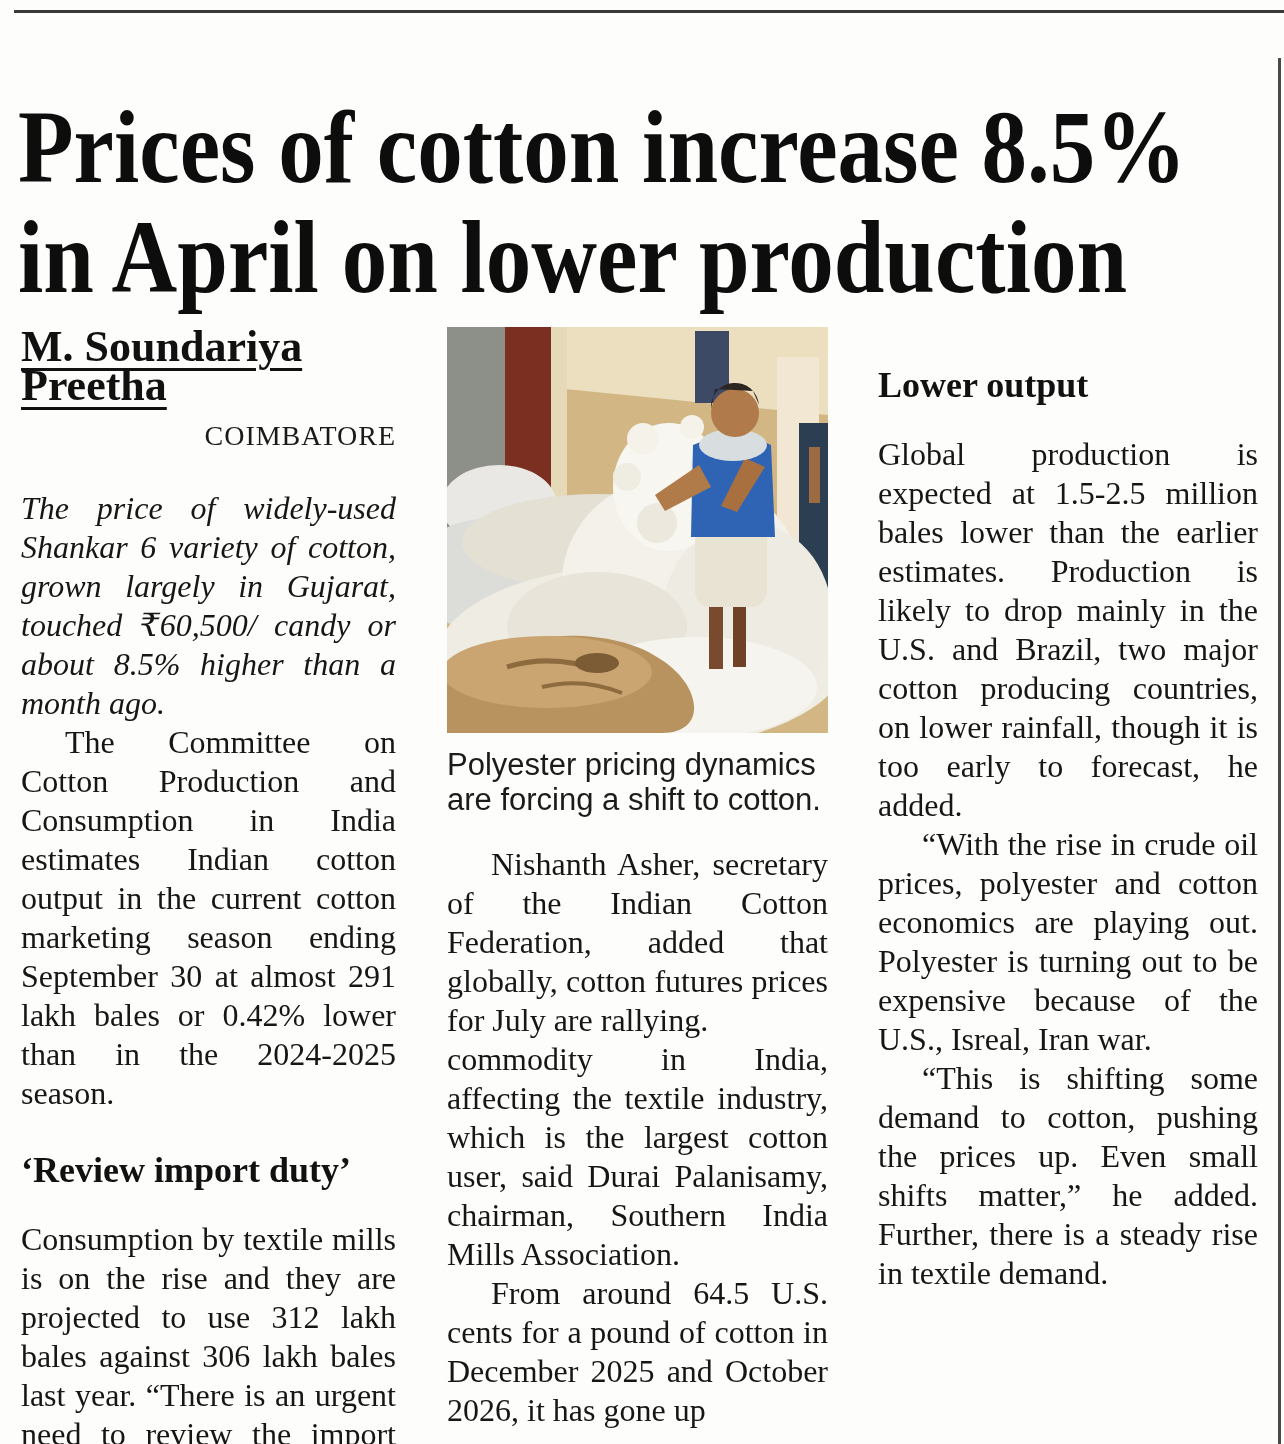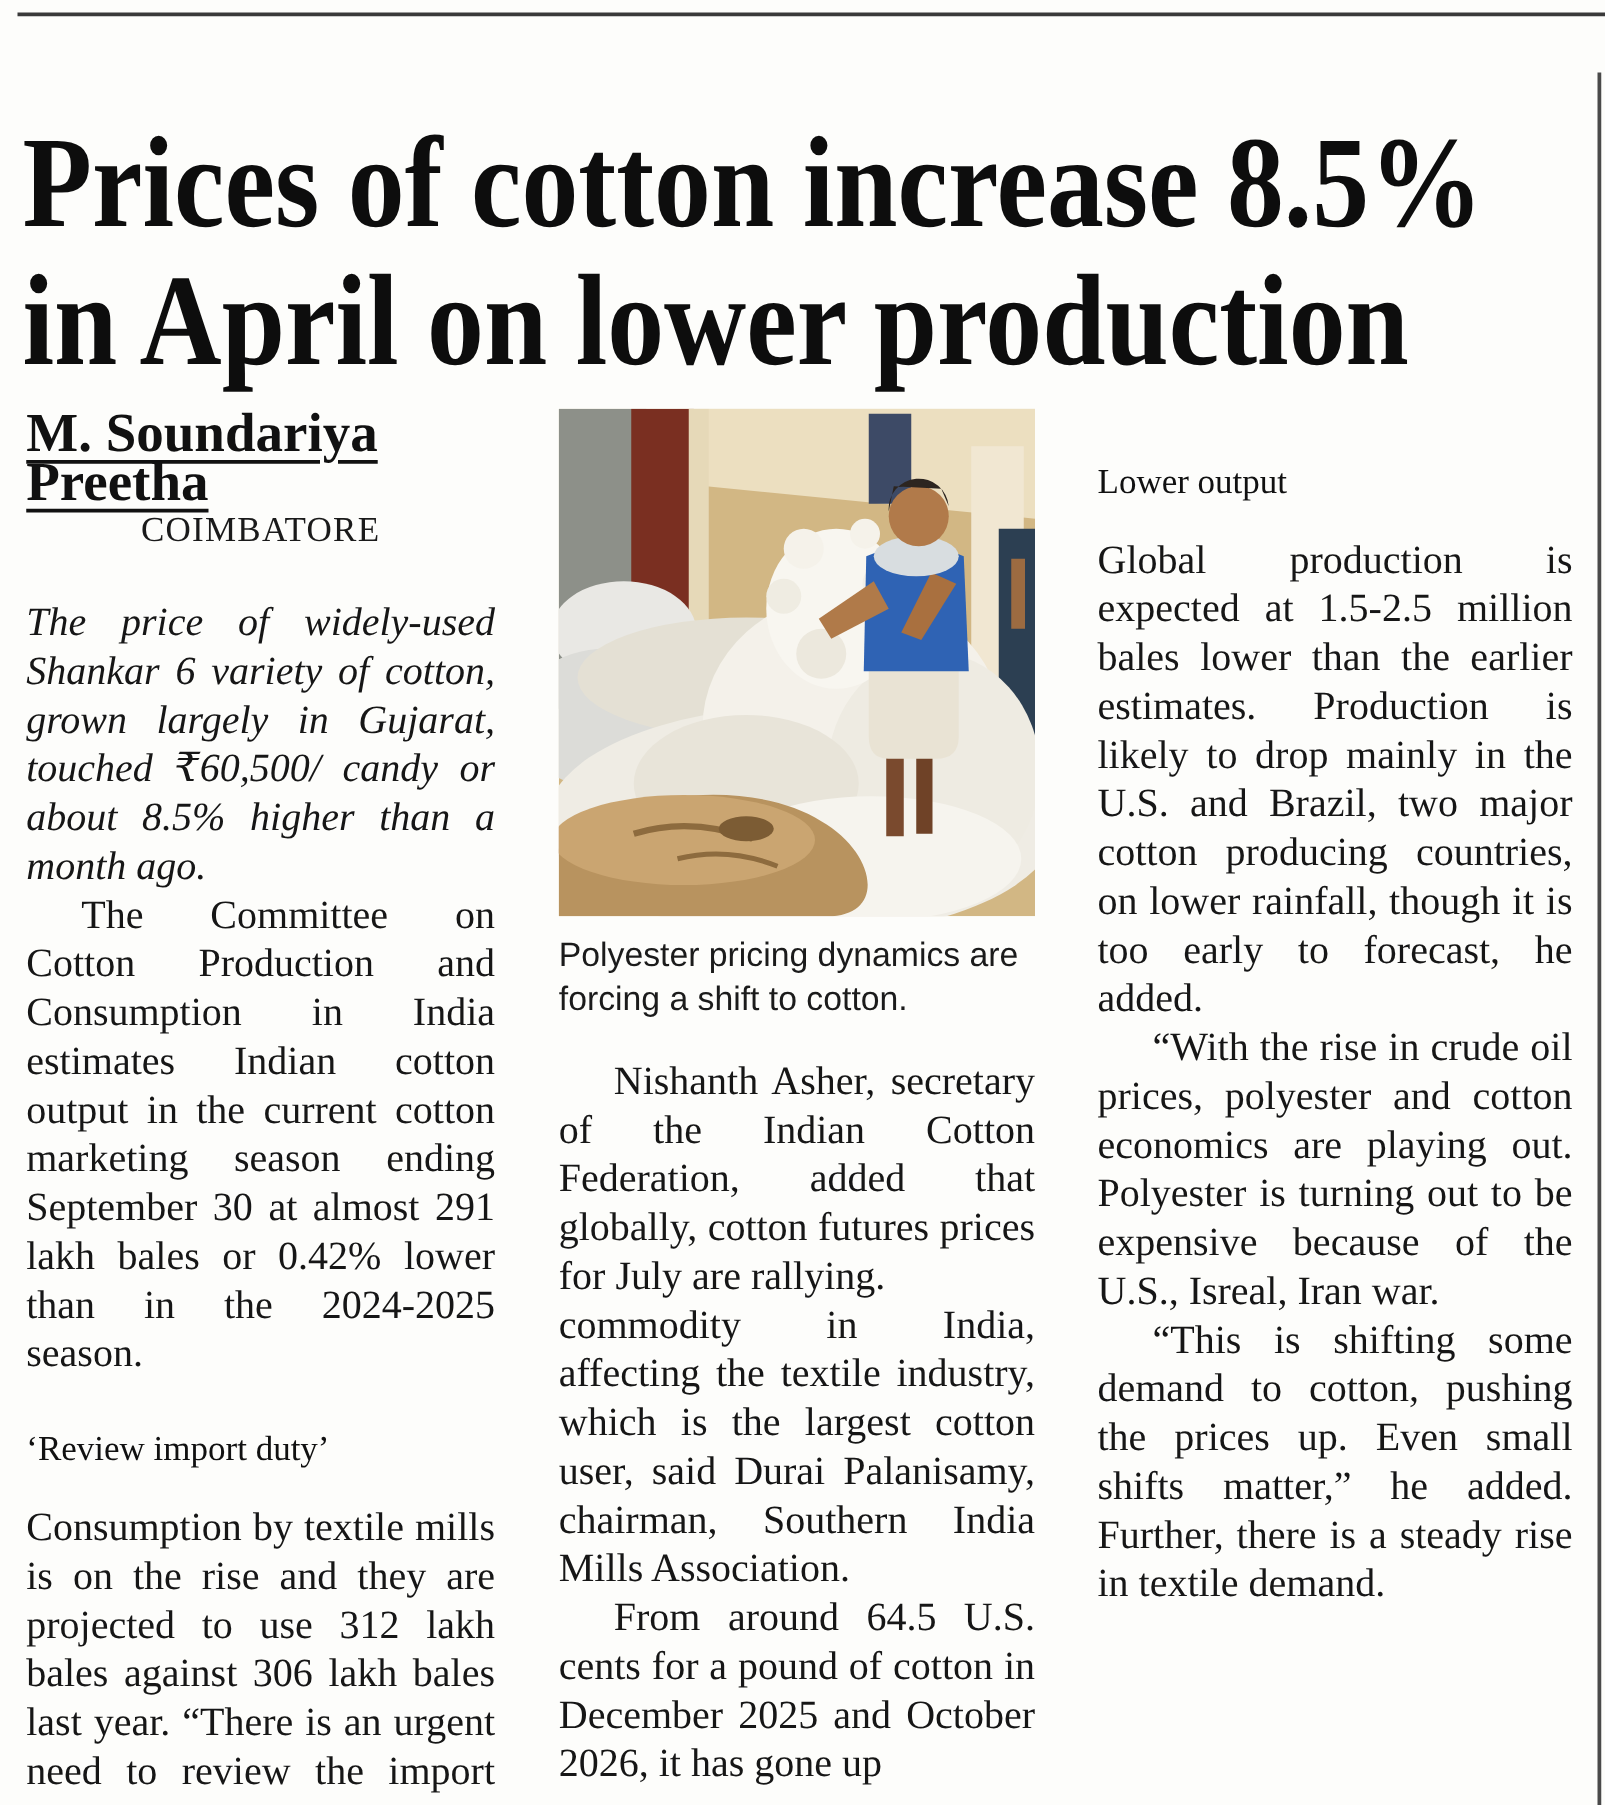--- a/index.html
+++ b/index.html
@@ -62,49 +62,50 @@
   .byline-author {
     font-size: 44px;
     font-weight: bold;
     text-align: left;
     text-decoration: underline;
     text-decoration-thickness: 3px;
     text-underline-offset: 7px;
     color: #111;
   }
   .byline-location {
+    margin-top: 11px;
     font-size: 28px;
     letter-spacing: 1px;
-    text-align: center;
+    text-align: right;
     color: #1a1a1a;
   }
 
   .para { margin: 0; }
   .para.indent { text-indent: 44px; }
   .first-para { margin-top: 34px; font-style: italic; }
 
   .subhead {
-    font-weight: normal;
-    font-size: 28px;
+    font-weight: bold;
+    font-size: 36px;
     text-align: left;
     color: #111;
   }
   .col-1 .subhead { margin-top: 38px; }
   .col-3 .subhead { margin-top: 39px; }
 
   .photo-figure {
     margin: 0;
     width: 381px;
     height: 406px;
     line-height: 0;
   }
   .photo-caption {
     margin-top: 14px;
     font-family: "Liberation Sans", "DejaVu Sans", sans-serif;
-    font-size: 27px;
+    font-size: 31px;
     line-height: 35px;
     text-align: left;
     color: #1b1b1b;
   }
   .col2-text { margin-top: 28px; }
 </style>
 </head>
 <body>
 
 <div class="top-rule"></div>

